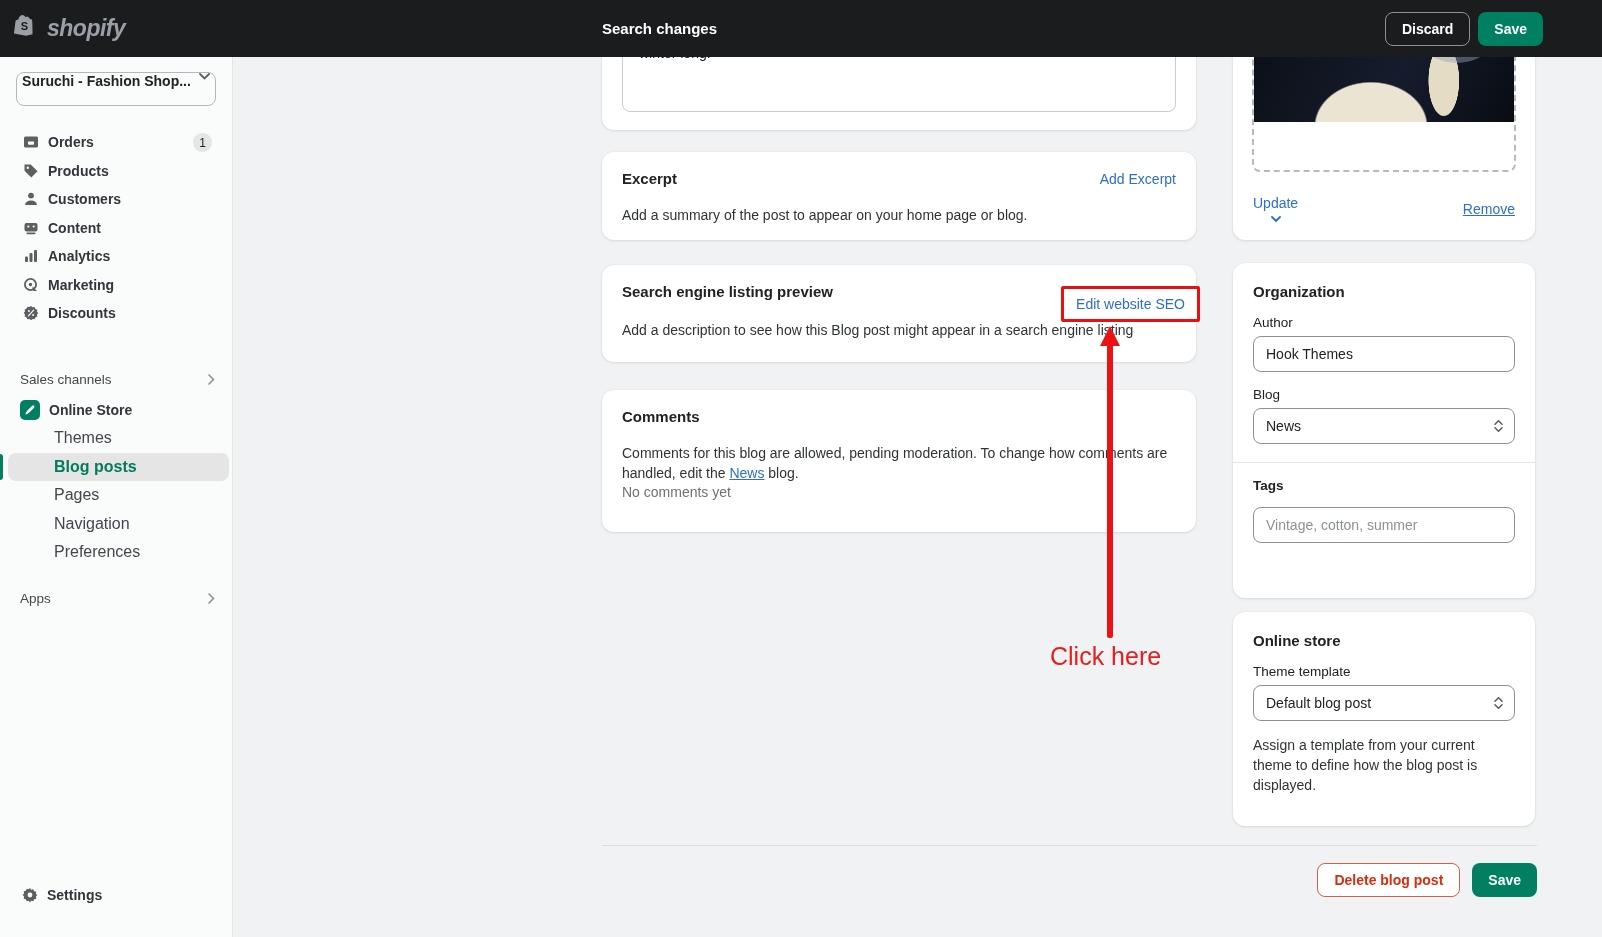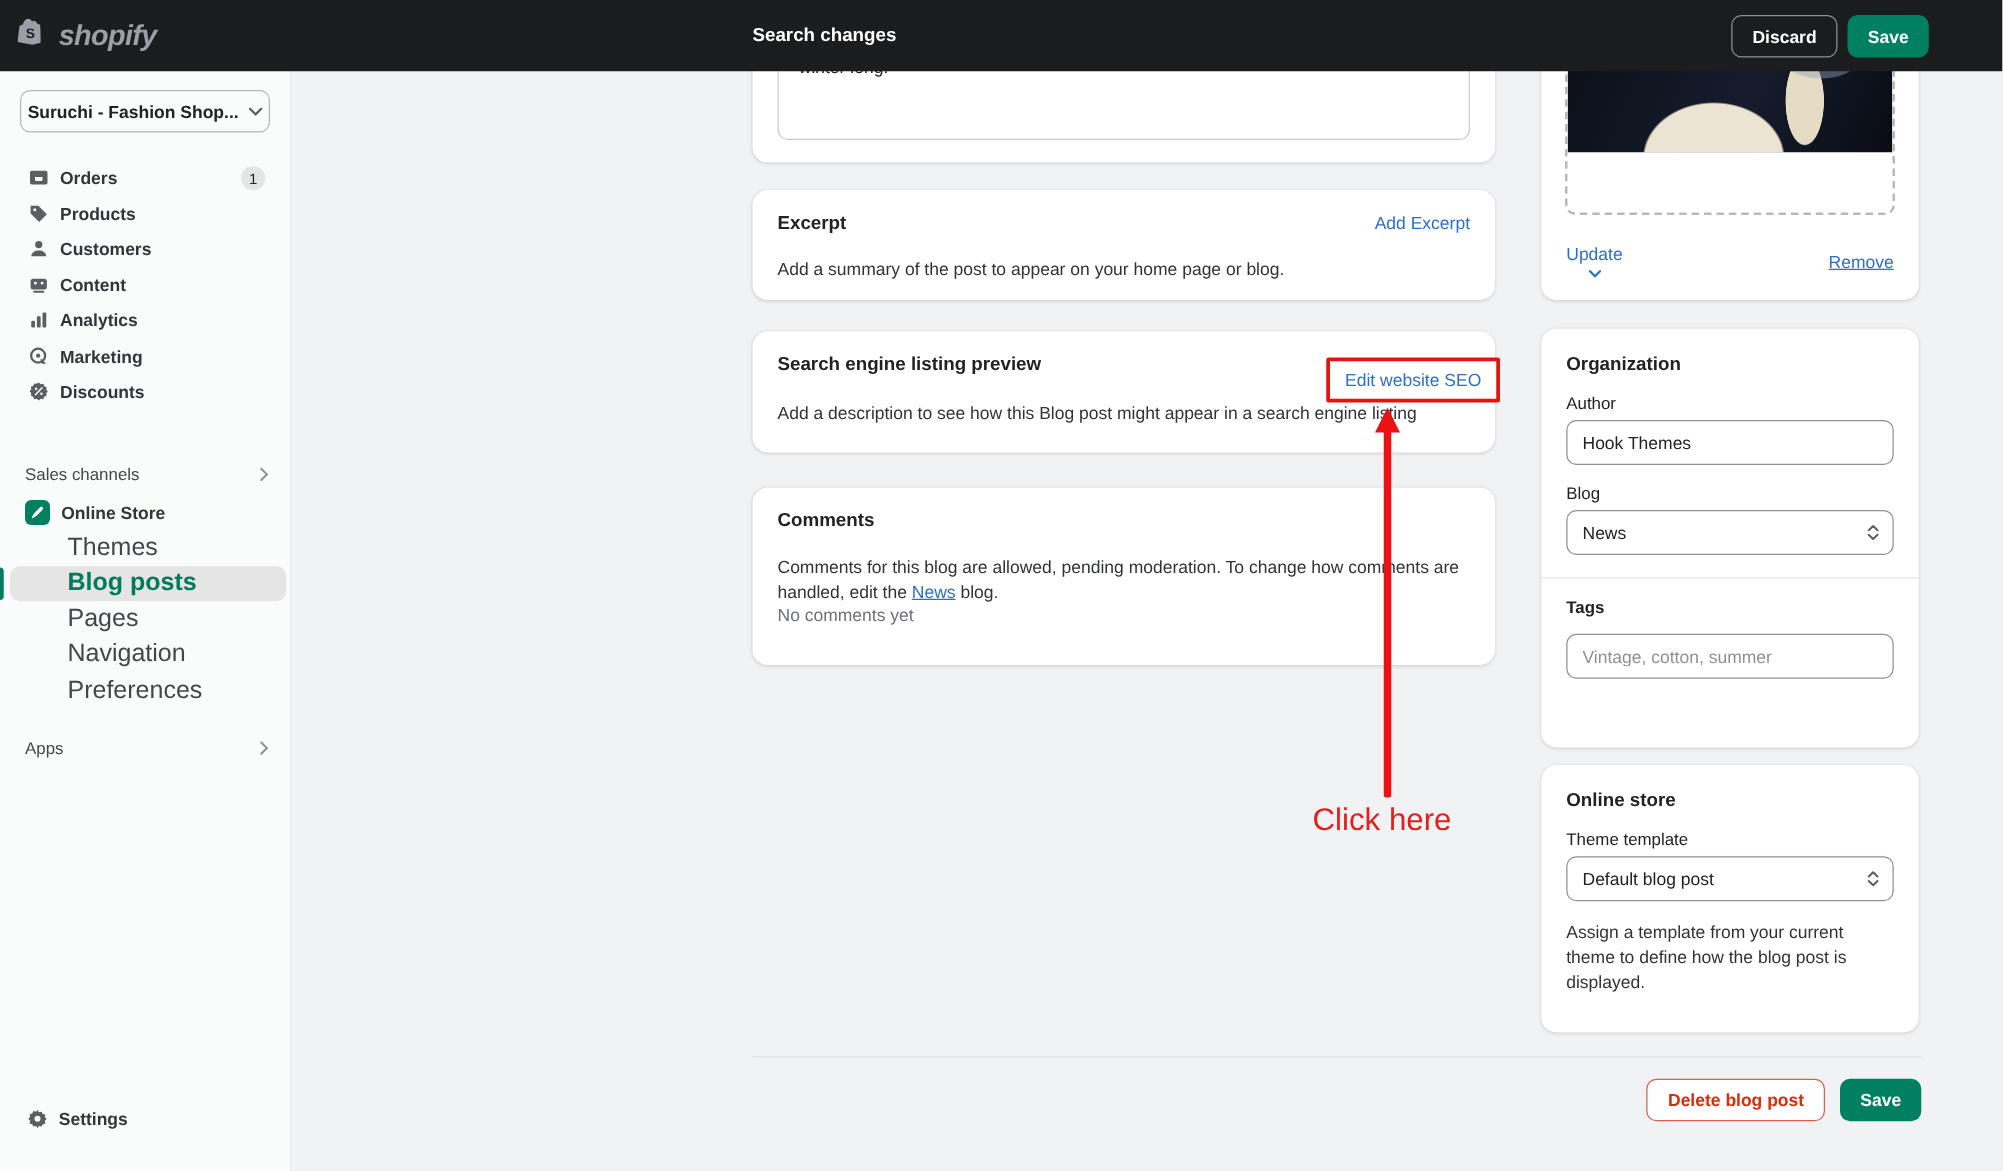--- a/index.html
+++ b/index.html
@@ -19,45 +19,45 @@
   .btn { border-radius:8px; height:34px; font-size:14px; font-weight:600; cursor:pointer;
     display:inline-flex; align-items:center; justify-content:center; padding:0 16px;
     font-family:"Liberation Sans", sans-serif; }
   .btn-discard { background:transparent; color:#fff; border:1px solid #8c9196; }
   .btn-save-top { background:#008060; color:#fff; border:none; }
   
   .sidebar { position:absolute; left:0; top:57px; width:233px; height:880px;
     background:#fafbfb; border-right:1px solid #e3e5e7; z-index:20; }
   .store-picker { position:absolute; left:16px; top:15px; width:200px; height:34px;
     border:1px solid #b4b8bc; border-radius:8px; background:#fafbfb;
-    display:flex; align-items:center; justify-content:center; gap:8px;
+    display:flex; justify-content:center; gap:8px;
     font-weight:600; font-size:14px; color:#202223; cursor:pointer; }
   .nav { position:absolute; left:0; top:71px; width:233px; }
   .nav-item { height:28.5px; display:flex; align-items:center; padding-left:22px; cursor:pointer; position:relative; }
   .nav-item .ico { width:17px; height:17px; margin-right:9px; display:flex; align-items:center; justify-content:center; }
   .nav-item .lbl { font-size:14px; font-weight:600; color:#32363a; }
   .nav-badge { position:absolute; right:21px; top:5px; background:#e4e5e7; color:#202223;
     border-radius:9px; min-width:19px; height:19px; font-size:12px;
     display:flex; align-items:center; justify-content:center; padding:0 5px; }
   .section-head { position:absolute; left:0; width:233px; height:20px; display:flex;
     align-items:center; padding:0 18px 0 20px; cursor:pointer; justify-content:space-between;
     color:#44474a; font-size:13.5px; font-weight:500; }
   .chan-item { height:28px; display:flex; align-items:center; padding-left:20px; cursor:pointer; }
   .chan-item .lbl { font-size:14px; font-weight:600; color:#32363a; margin-left:9px; }
   .sub-item { height:28.5px; display:flex; align-items:center; padding-left:46px;
-    font-size:20px; font-weight:500; color:#42474c; cursor:pointer; position:relative; margin:0 4px 0 8px; border-radius:8px; }
+    font-size:16px; font-weight:500; color:#42474c; cursor:pointer; position:relative; margin:0 4px 0 8px; border-radius:8px; }
   .sub-item.sel { background:#e5e5e5; color:#007b5c; font-weight:600; }
   .sel-bar { position:absolute; left:0; width:3px; height:26px; background:#008060; border-radius:0 3px 3px 0; }
   .settings-row { position:absolute; left:0; top:824px; width:233px; height:28px;
     display:flex; align-items:center; padding-left:22px; cursor:pointer; }
   .settings-row .lbl { font-size:14px; font-weight:600; color:#32363a; margin-left:9px; }
   
   .card { position:absolute; background:#fff; border-radius:12px;
     box-shadow:0 1px 3px rgba(0,0,0,.10), 0 0 2px rgba(0,0,0,.06); }
-  .card-head { display:flex; justify-content:space-between; }
+  .card-head { display:flex; align-items:center; justify-content:space-between; }
   .card-title { font-size:15px; font-weight:650; color:#202223; }
   .link { color:#2c6ecb; text-decoration:none; cursor:pointer; font-size:14px; }
   .body-text { font-size:14px; color:#303336; line-height:19.5px; }
   
   .card-post { left:602px; top:22px; width:594px; height:108px; }
   .post-box { position:absolute; left:20px; right:20px; top:10px; height:80px;
     border:1px solid #c9cccf; border-radius:8px; font-size:14px; color:#202223;
     padding:12px 16px; width:calc(100% - 40px); resize:none; outline:none;
     font-family:"Liberation Sans", sans-serif; background:#fff; }
   .card-excerpt { left:602px; top:152px; width:594px; height:88px; padding:18px 20px; }

